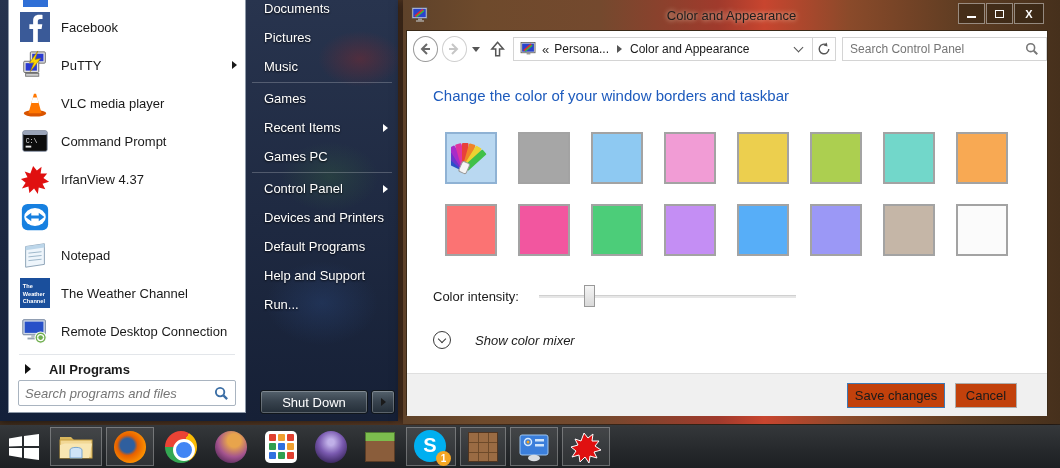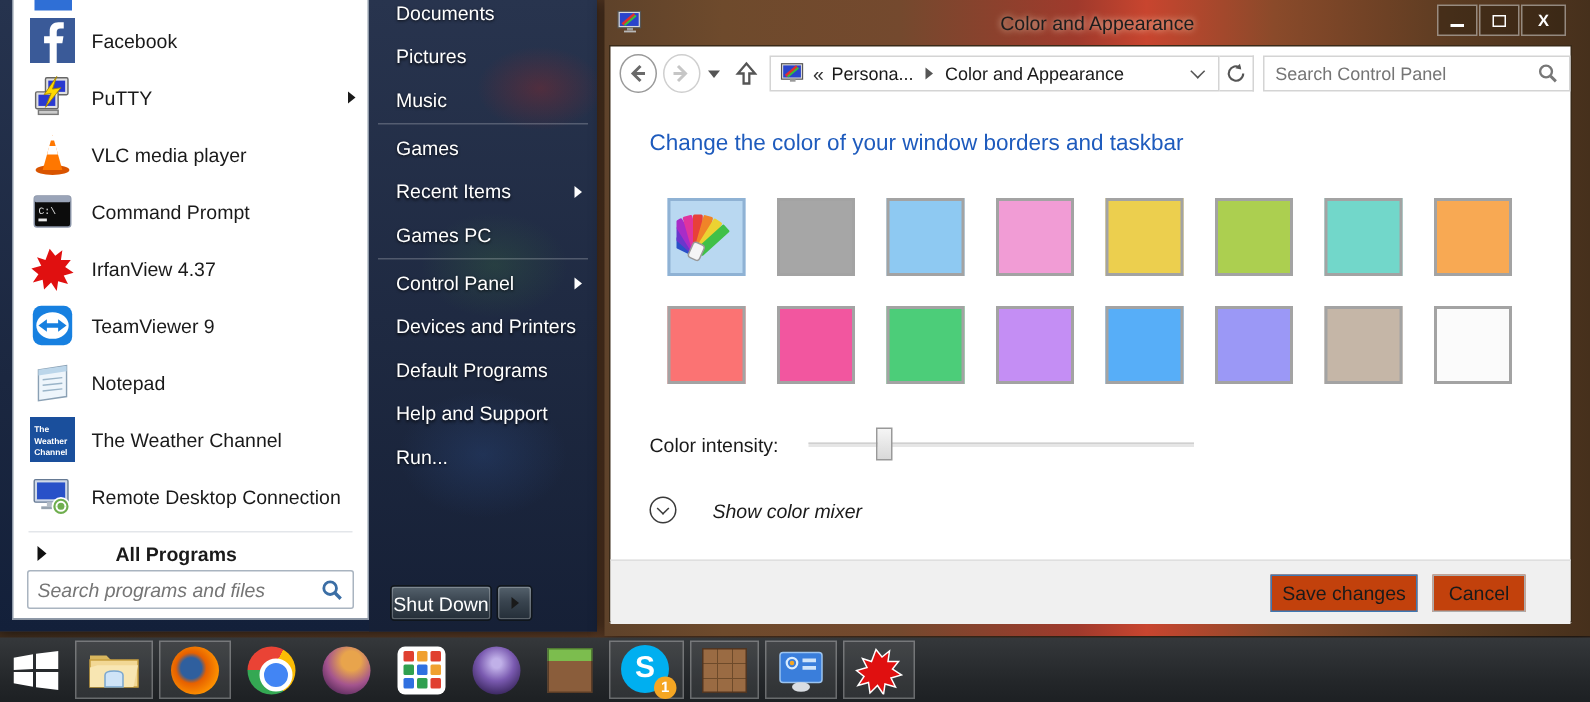--- a/index.html
+++ b/index.html
@@ -12,21 +12,21 @@
     box-shadow:0 0 8px rgba(0,0,0,.6); }
   .sm-left { position:absolute; left:8px; top:0; width:238px; height:413px; background:#fff;
     border:1px solid #8e99a8; border-top:none; }
   .partial-icon { position:absolute; left:14px; top:0; width:25px; height:7px; background:#2f6fd6; }
   .sm-items { position:absolute; left:0; top:8px; width:100%; }
   .sm-item { display:flex; align-items:center; height:38px; padding:0 8px 0 10px; cursor:default; }
   .sm-item .ic { width:32px; height:32px; flex:0 0 32px; display:flex; align-items:center; justify-content:center; }
   .sm-item .lbl { margin-left:10px; font-size:13px; color:#1a1a1a; flex:1; }
   .sub-arrow { width:0; height:0; border-left:5px solid #1a1a1a; border-top:4px solid transparent; border-bottom:4px solid transparent; }
   .sm-divider { height:1px; background:#e3e6ea; margin:2px 10px; }
-  .all-programs { display:flex; align-items:center; height:26px; padding-left:16px;gap:28px; }
+  .all-programs { display:flex; align-items:center; height:26px; padding-left:16px; }
   .all-programs .tri { width:0; height:0; border-left:6px solid #111; border-top:5px solid transparent; border-bottom:5px solid transparent; }
   .all-programs .lbl { margin-left:18px; font-size:13px; font-weight:bold; color:#1a1a1a; }
   .sm-search { position:absolute; left:9px; right:9px; bottom:6px; height:26px; background:#fff;
     border:1px solid #a9b4c0; border-radius:2px; display:flex; align-items:center; padding:0 6px; }
   .sm-search input { flex:1; border:none; outline:none; font-size:13px; font-style:italic; color:#555;
     font-family:"Liberation Sans",sans-serif; background:transparent; }
   .sm-right { position:absolute; left:246px; top:0; width:152px; height:421px;
     background:
      radial-gradient(60px 40px at 75% 14%, rgba(160,40,40,.35), transparent 70%),
      radial-gradient(70px 50px at 55% 42%, rgba(60,120,60,.25), transparent 70%),
@@ -35,21 +35,21 @@
   .smr-items { position:absolute; top:-6px; left:0; width:100%; }
   .smr-item { display:flex; align-items:center; height:29px; padding:0 10px 0 18px;
     font-size:13px; color:#fff; text-shadow:0 1px 2px rgba(0,0,0,.8); }
   .smr-item .lbl { flex:1; }
   .smr-item .sub-arrow { border-left-color:#fff; }
   .smr-divider { height:1px; background:rgba(255,255,255,.22); margin:1px 6px; }
   .shutdown-wrap { position:absolute; left:14px; bottom:7px; display:flex; }
   .shutdown-btn, .shutdown-arrow { height:24px; background:linear-gradient(180deg,#55626d,#39444f 45%,#242e38);
     border:1px solid #10161c; box-shadow:inset 0 0 0 1px rgba(255,255,255,.25); color:#fff; font-size:13px;
     display:flex; align-items:center; justify-content:center; border-radius:3px; }
-  .shutdown-btn { width:68px; }
+  .shutdown-btn { width:108px; }
   .shutdown-arrow { width:24px; margin-left:3px; }
 
   
   .win { position:absolute; left:403px; top:0; width:657px; height:424px;
     background:linear-gradient(90deg,#5e422a,#6e4a2c 12%,#74492e 30%,#a03a2c 48%,#c8452f 55%,#8a4a2a 68%,#5c3c22 86%,#46301c);
     box-shadow:0 0 10px rgba(0,0,0,.6); }
   .titlebar { position:absolute; left:0; top:0; width:100%; height:30px; display:flex; align-items:center; }
   .titlebar .win-icon { margin-left:8px; width:18px; height:16px; }
   .title-text { position:absolute; left:0; right:0; text-align:center; font-size:13px; color:#1d1d1d;
     text-shadow:0 0 5px rgba(255,240,210,.9); }
@@ -201,21 +201,20 @@
       <div class="sm-item">
         <span class="ic">
           <svg width="30" height="30" viewBox="0 0 32 32">
               <rect x="2" y="2" width="28" height="28" rx="6" fill="#1780e0"></rect>
               <ellipse cx="16" cy="16" rx="11.5" ry="9.5" fill="#fff"></ellipse>
               <polygon points="6,16 12,11.5 12,20.5" fill="#1780e0"></polygon>
               <polygon points="26,16 20,11.5 20,20.5" fill="#1780e0"></polygon>
               <rect x="11" y="14.4" width="10" height="3.2" fill="#1780e0"></rect>
             </svg>
         </span>
-        <span class="lbl">TeamViewer 9</span>
       </div>
 
       <div class="sm-item">
         <span class="ic">
           <svg width="30" height="30" viewBox="0 0 32 32">
               <polygon points="6,7 26,4 26,26 6,29" fill="#eef5fb" stroke="#8aa0b4"></polygon>
               <polygon points="6,7 26,4 26,8 6,11" fill="#bcd6ea"></polygon>
               <line x1="9" y1="14" x2="23" y2="12.5" stroke="#9ab4c8"></line>
               <line x1="9" y1="18" x2="23" y2="16.5" stroke="#9ab4c8"></line>
               <line x1="9" y1="22" x2="23" y2="20.5" stroke="#9ab4c8"></line>

